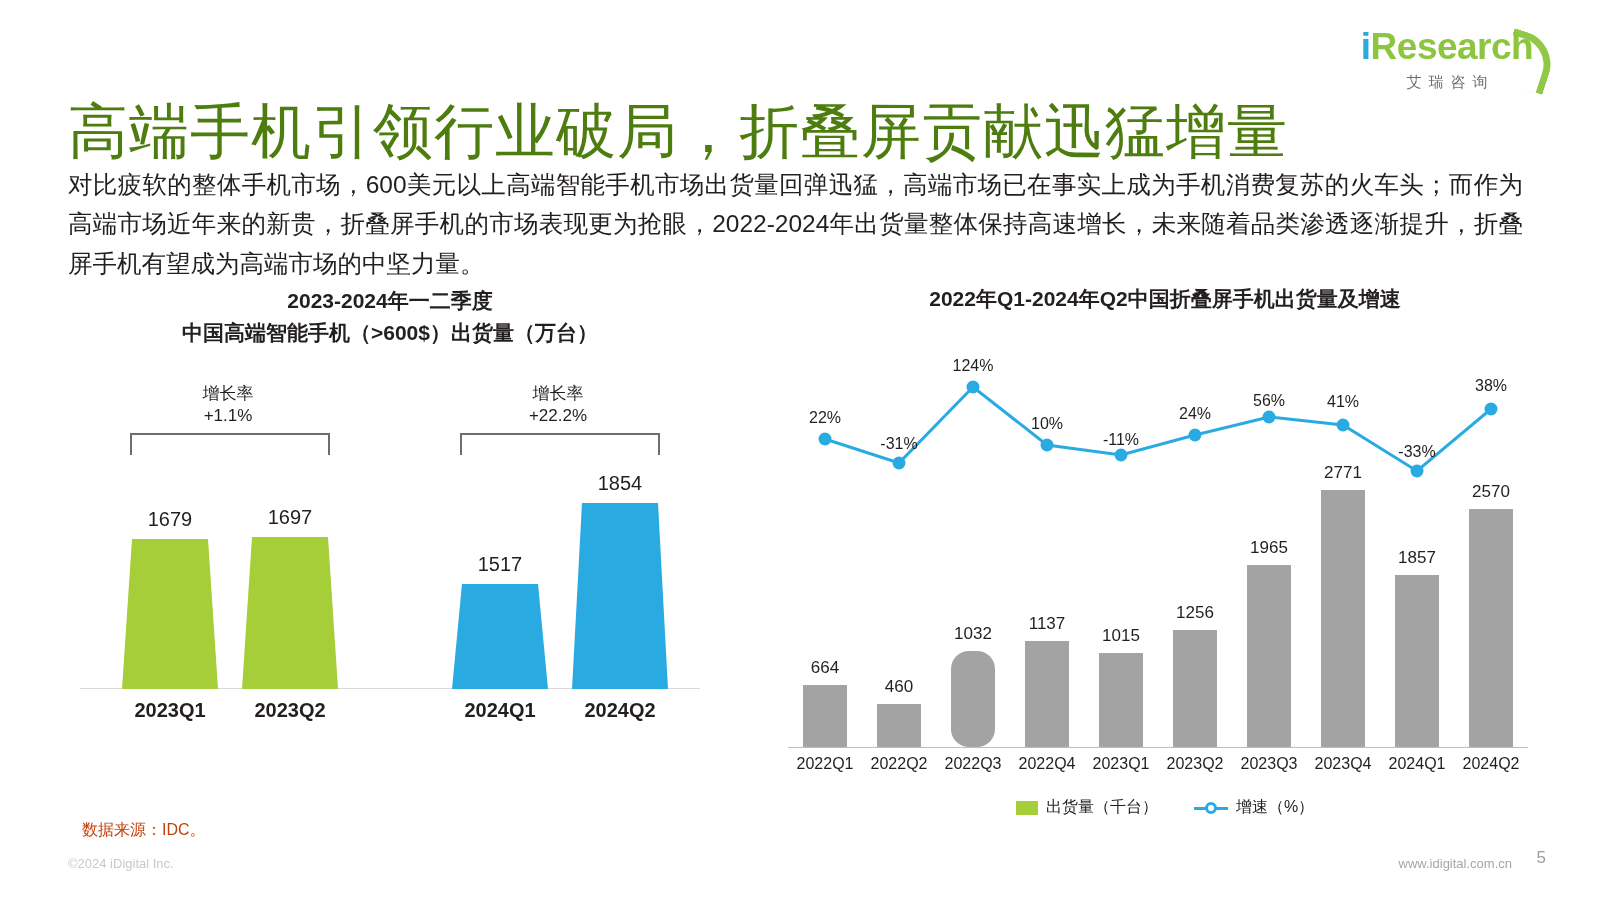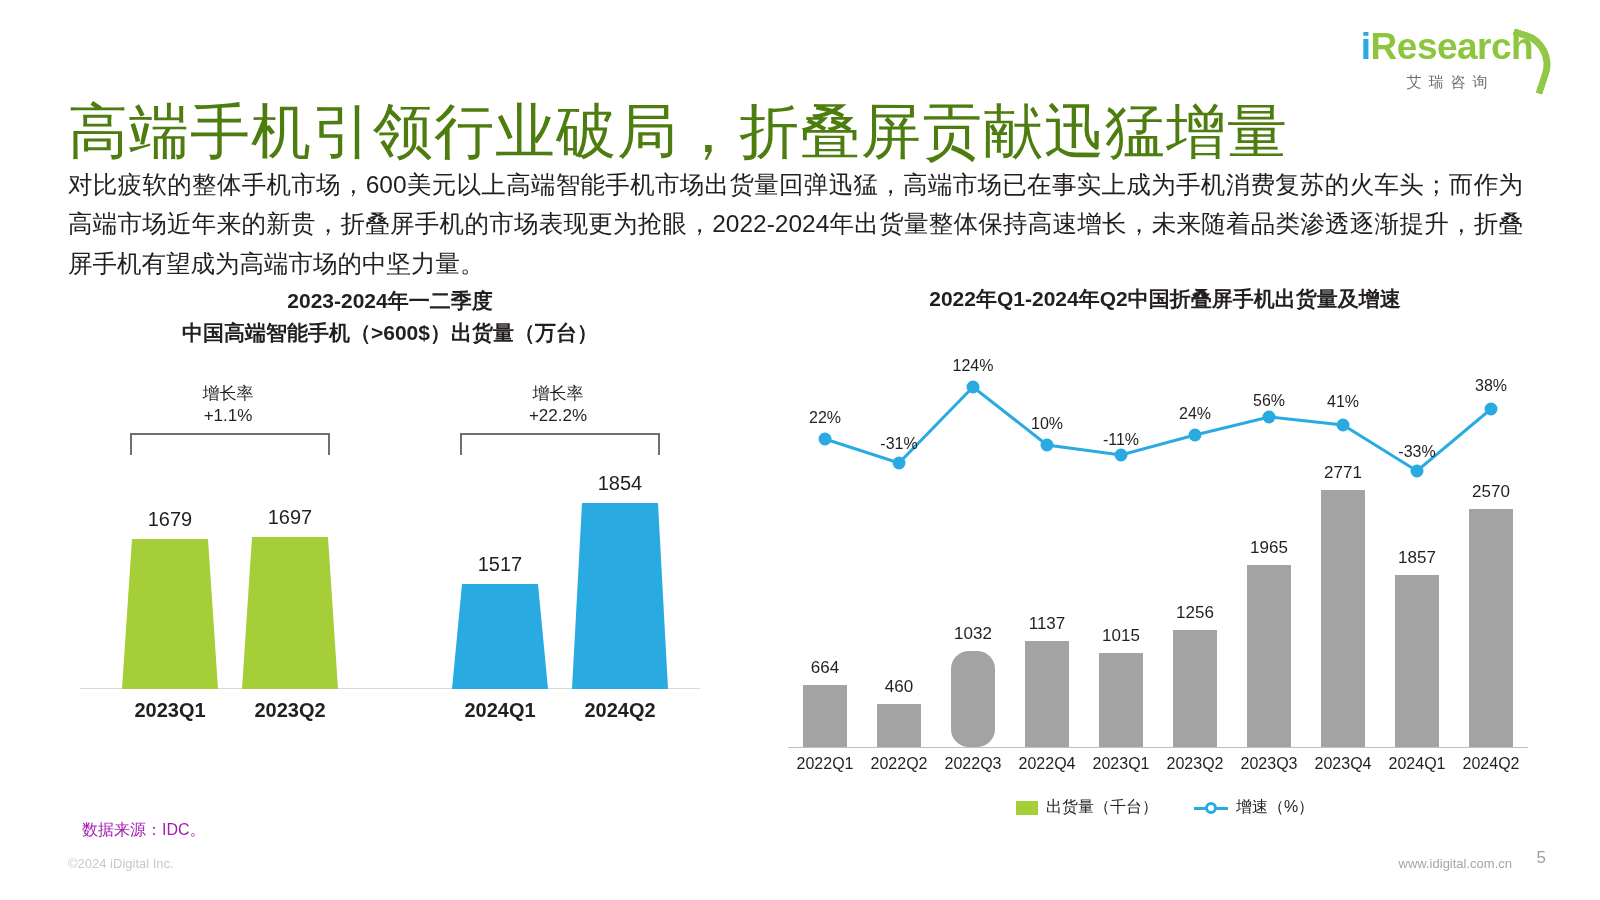--- a/index.html
+++ b/index.html
@@ -290,21 +290,21 @@
     border: 3px solid #29abe2;
     box-sizing: border-box;
   }
 
   
   .source {
     position: absolute;
     left: 82px;
     top: 820px;
     font-size: 16px;
-    color: #a21caf;
+    color: #c2410c;
   }
   .copyright {
     position: absolute;
     left: 68px;
     top: 856px;
     font-size: 13px;
     color: #c9c9c9;
   }
   .site {
     position: absolute;

